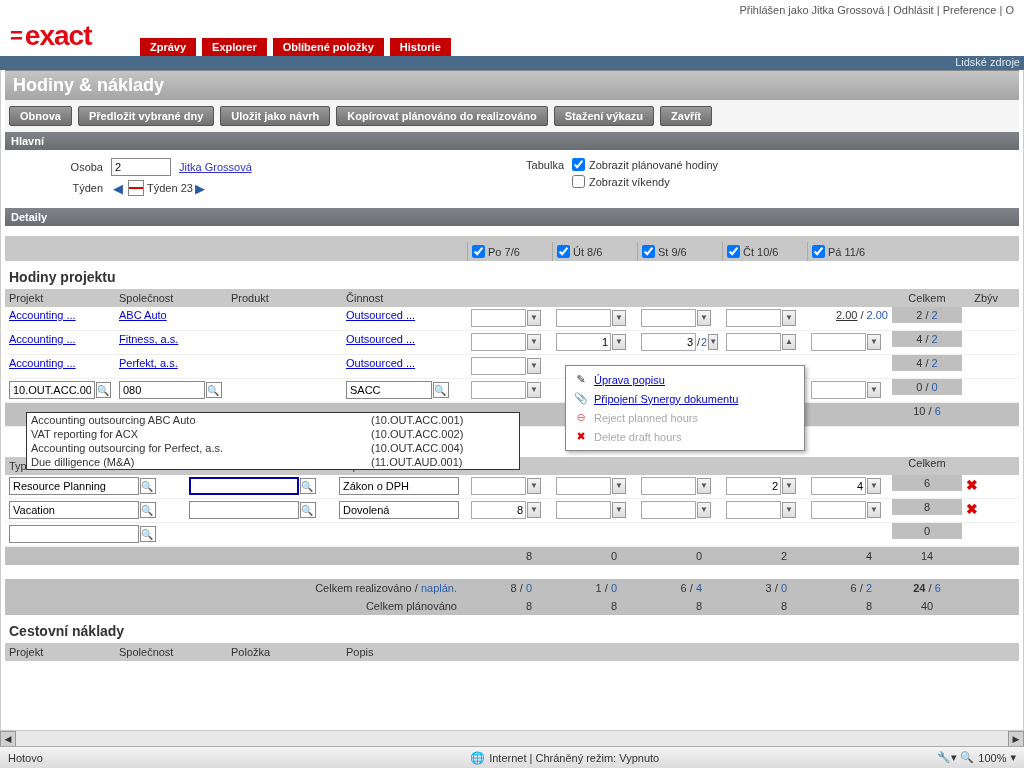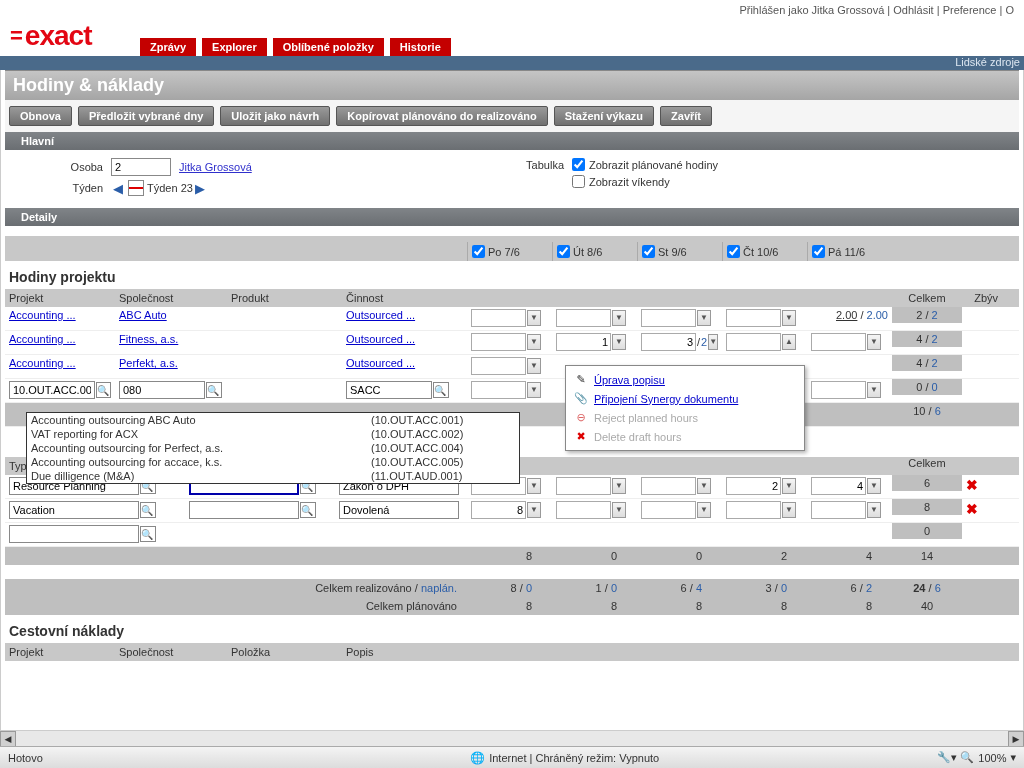--- a/index.html
+++ b/index.html
@@ -12,21 +12,21 @@
 .logo-eq { color: #e30613; font-size: 22px; font-weight: bold; letter-spacing: -2px; }
 .logo-text { color: #e30613; font-size: 28px; font-weight: 900; letter-spacing: -1px; }
 .tabs { display: flex; gap: 6px; margin-left: 140px; }
 .tab { background: #c40000; color: #fff; padding: 3px 10px; font-weight: bold; font-size: 11px; cursor: pointer; }
 .blue-bar { background: #4a6a8a; height: 14px; position: relative; }
 .blue-bar-text { position: absolute; right: 4px; top: 0; color: #dce6f0; font-size: 11px; }
 .page-body { padding: 0 4px; height: 660px; overflow-y: auto; overflow-x: hidden; border-left: 1px solid #ccc; border-right: 1px solid #ccc; }
 .page-title { background: linear-gradient(#c5c5c5,#a5a5a5); color: #fff; font-size: 18px; font-weight: bold; padding: 4px 8px; border-top: 1px solid #888; }
 .toolbar { display: flex; gap: 6px; padding: 6px 4px; background: #f5f5f5; }
 .btn { background: linear-gradient(#9a9a9a,#707070); color: #fff; font-weight: bold; font-size: 11px; padding: 3px 10px; border: 1px solid #555; cursor: pointer; border-radius: 2px; }
-.section-hdr { background: linear-gradient(#808488,#6a6e72); color: #fff; font-weight: bold; font-size: 11px; padding: 3px 16px; }
+.section-hdr { background: linear-gradient(#808488,#6a6e72); color: #fff; font-weight: bold; font-size: 11px; padding: 3px 6px; }
 .form-area { background: #fff; padding: 8px 6px; display: flex; }
 .form-col { width: 50%; }
 .form-row { display: flex; align-items: center; margin-bottom: 4px; }
 .form-lbl { width: 100px; text-align: right; padding-right: 8px; color: #333; }
 .input-txt { border: 1px solid #888; height: 18px; padding: 1px 3px; font-size: 11px; }
 .link-blue { color: #3030cc; text-decoration: underline; cursor: pointer; }
 .arrow { color: #2a5da8; font-size: 13px; cursor: pointer; padding: 0 2px; }
 .cal-icon { display: inline-block; width: 16px; height: 16px; background: linear-gradient(#fff 0 40%,#d00 40% 55%,#fff 55%); border: 1px solid #888; margin: 0 3px; cursor: pointer; }
 .day-hdr-row { display: flex; background: #c8c8c8; }
 .lspacer { width: 462px; }
@@ -439,24 +439,20 @@
     </div>
   <div class="dp-row">
       <div class="dp-left">VAT reporting for ACX</div>
       <div class="dp-right">(10.OUT.ACC.002)</div>
     </div>
   <div class="dp-row">
       <div class="dp-left">Accounting outsourcing for Perfect, a.s.</div>
       <div class="dp-right">(10.OUT.ACC.004)</div>
     </div>
   <div class="dp-row">
-      <div class="dp-left">Accounting outsourcing for accace, k.s.</div>
-      <div class="dp-right">(10.OUT.ACC.005)</div>
-    </div>
-  <div class="dp-row">
       <div class="dp-left">Due dilligence (M&amp;A)</div>
       <div class="dp-right">(11.OUT.AUD.001)</div>
     </div>
 </div>
 
 <div class="context-menu">
   <div class="cm-row">
       <span class="cm-ico">✎</span>
       <a>Úprava popisu</a>
     </div>

